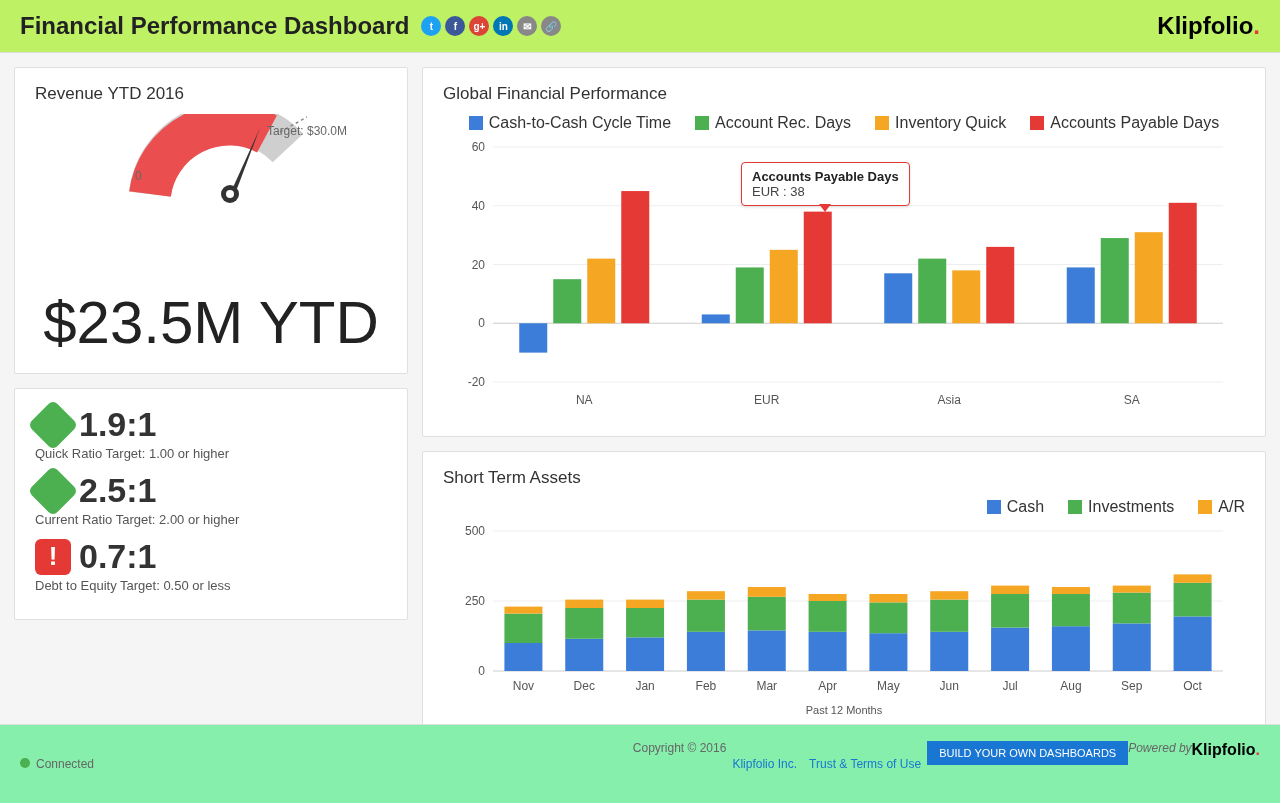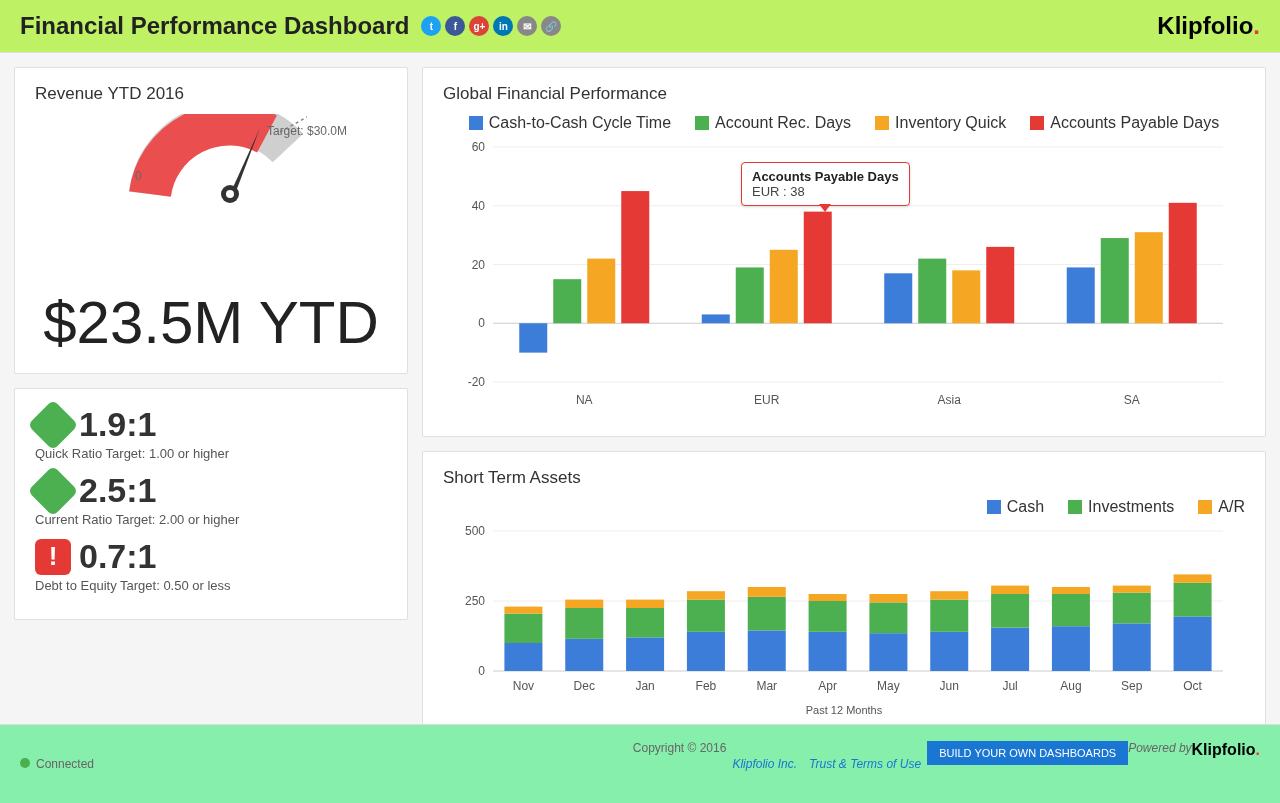--- a/index.html
+++ b/index.html
@@ -27,21 +27,21 @@
 .alert-sq { width: 36px; height: 36px; background: #e53935; border-radius: 6px; display:flex;align-items:center;justify-content:center;color:#fff;font-size:26px;font-weight:900; }
 .chart-area { position: relative; }
 .legend { display: flex; justify-content: center; gap: 24px; font-size: 16px; margin: 6px 0 10px; flex-wrap: wrap; }
 .legend-item { display: flex; align-items: center; gap: 6px; }
 .swatch { width: 14px; height: 14px; }
 .tooltip-box { position: absolute; background: #fff; border: 1px solid #e53935; border-radius: 4px; padding: 6px 10px; font-size: 13px; box-shadow: 0 1px 3px rgba(0,0,0,.15); }
 .tooltip-box .tt-title { font-weight: 600; color: #222; }
 .tooltip-box .tt-val { color: #444; }
 .tooltip-pointer { position:absolute; width:0;height:0;border-left:6px solid transparent;border-right:6px solid transparent;border-top:8px solid #e53935; }
 .footer { position: absolute; bottom: 0; left: 0; right: 0; background: #86efac; border-top: 1px solid #ddd; padding: 16px 20px; display: flex; align-items: center; justify-content: space-between; font-size: 12px; color: #666; }
-.footer a { color: #1976d2; text-decoration: none; margin: 16px 6px; font-style: italic; }
+.footer a { color: #1976d2; text-decoration: none; margin: 16px 6px; }
 .conn-dot { width: 10px; height: 10px; background: #4caf50; border-radius: 50%; display: inline-block; margin-right: 6px; }
 .build-btn { background: #1976d2; color: #fff; padding: 6px 12px; font-size: 11px; font-weight: 400; border: none; cursor: pointer; }
 .mini-logo { font-size: 16px; font-weight: 900; color:#000; }
 .x-tick { font-size: 12px; text-anchor: middle; fill: #555; }
 .y-tick { font-size: 12px; text-anchor: end; fill: #555; }
 .grid-line { stroke: #eee; stroke-width: 1; }
 .axis-line { stroke: #ccc; stroke-width: 1; }
 .chart-xlabel { text-align:center; font-size:11px; color:#555; margin-top:4px; }
 </style>
 </head>

